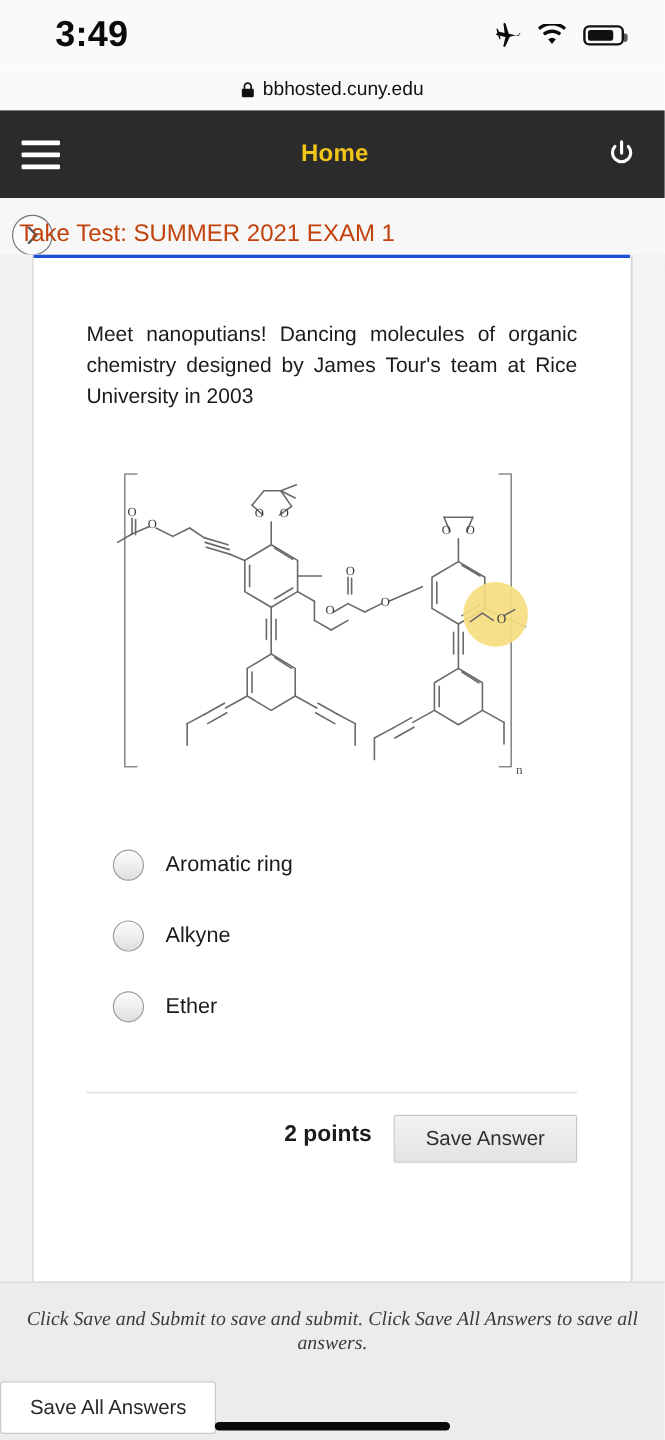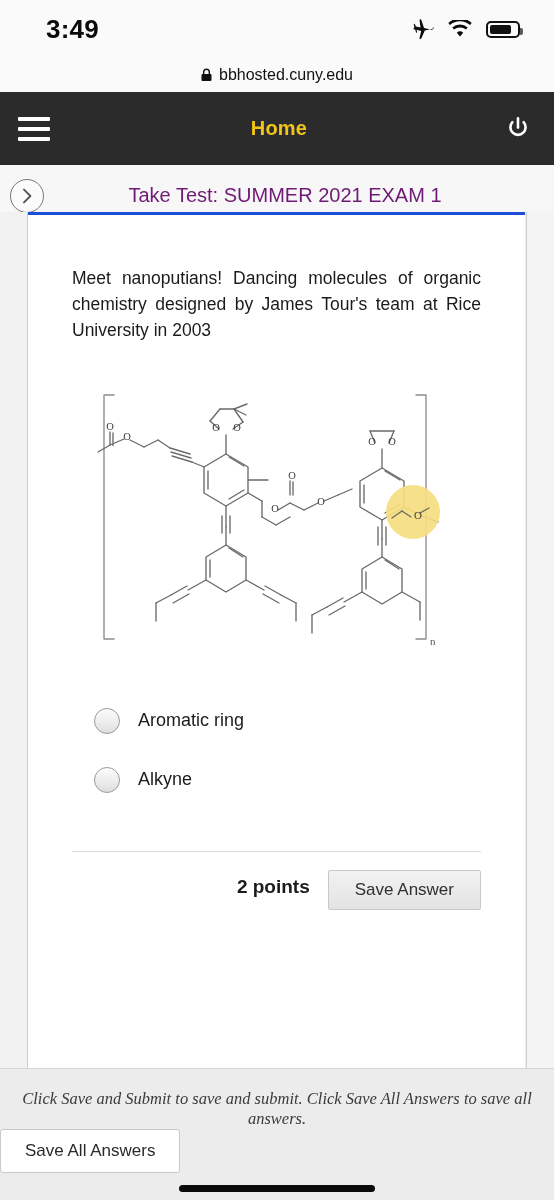--- a/index.html
+++ b/index.html
@@ -10,21 +10,21 @@
     overflow: hidden;
   }
   .phone { position: relative; width: 554px; height: 1200px; background:#ffffff; }
 
   
   .statusbar {
     height: 58px; background:#fafafa;
     display:flex; align-items:center; justify-content:space-between;
     padding: 0 34px 0 46px;
   }
-  .status-time { font-size: 26px; font-weight: 600; color:#0b0b0b; letter-spacing:0.2px; }
+  .status-time { font-size: 30px; font-weight: 600; color:#0b0b0b; letter-spacing:0.2px; }
   .status-icons { display:flex; align-items:center; gap:14px; }
   .icon-airplane { width:24px; height:22px; display:block; }
   .icon-wifi { width:24px; height:18px; display:block; }
   .battery { width:34px; height:17px; border:2px solid #111; border-radius:5px; position:relative; padding:2px; }
   .battery-fill { width:80%; height:100%; background:#111; border-radius:2px; }
   .battery-cap { position:absolute; right:-5px; top:5px; width:3px; height:7px; background:#5a5a5a; border-radius:0 2px 2px 0; }
 
   
   .urlbar {
     height: 34px; background:#fafafa;
@@ -49,22 +49,22 @@
     height:62px; background:#f7f7f7; border-bottom:1px solid #e0e0e0;
     display:flex; align-items:center; padding-left:10px; position:relative;
   }
   .crumb-btn {
     width:34px; height:34px; border-radius:50%; border:1.5px solid #777;
     display:flex; align-items:center; justify-content:center; background:#fbfbfb;
     cursor:pointer; flex:0 0 auto;
   }
   .crumb-chev { width:11px; height:16px; display:block; }
   .crumb-title {
-    position:absolute; left:16px; right:0; text-align:center;
-    font-size:20px; color:#701a75; pointer-events:none;
+    position:absolute; left:16px; right:0; 
+    font-size:20px; color:#c2410c; pointer-events:none;
   }
 
   
   .content-area {
     position:absolute; top:212px; left:0; right:0; bottom:132px;
     background:#eeeeee; overflow:hidden;
   }
   .gutter-left { position:absolute; left:0; top:0; width:28px; height:100%; background:#f2f2f2; border-right:1px solid #cfcfcf; }
   .gutter-right { position:absolute; right:0; top:0; width:28px; height:100%; background:#f4f4f4; border-left:1px solid #cfcfcf; }
   .sheet {
@@ -107,21 +107,21 @@
   
   .bottombar {
     position:absolute; left:0; right:0; bottom:0; height:132px;
     background:#ececec; border-top:1px solid #d6d6d6;
   }
   .bottom-hint {
     font-family:"Liberation Serif", serif; font-style:italic;
     font-size:16.5px; color:#3b3b3b; text-align:center;
     padding: 20px 12px 0 12px;
   }
-  .bottom-btns { display:flex; justify-content:flex-start; gap:14px; }
+  .bottom-btns { display:flex; justify-content:flex-start; gap:14px; margin-top:22px; }
   .btn {
     font-size:17px; padding:11px 24px; border-radius:3px; cursor:pointer;
     border:1px solid #c9c9c9;
   }
   .btn-light { background:#ffffff; color:#2a2a2a; }
   .btn-dark { background:#2f2f2f; color:#ffffff; border-color:#2f2f2f; }
   .home-indicator {
     position:absolute; bottom:8px; left:50%; transform:translateX(-50%);
     width:196px; height:7px; background:#0a0a0a; border-radius:4px;
   }
@@ -312,20 +312,24 @@
 
       <div class="options">
         <div class="opt">
           <div class="radio"></div>
           <div class="opt-label">Aromatic ring</div>
         </div>
         <div class="opt">
           <div class="radio"></div>
           <div class="opt-label">Alkyne</div>
         </div>
+        <div class="opt">
+          <div class="radio"></div>
+          <div class="opt-label">Ether</div>
+        </div>
       </div>
 
       <div class="q-footer">
         <div class="points">2 points</div>
         <div class="save-answer-btn">Save Answer</div>
       </div>
 
     </div>
   </div>
 

